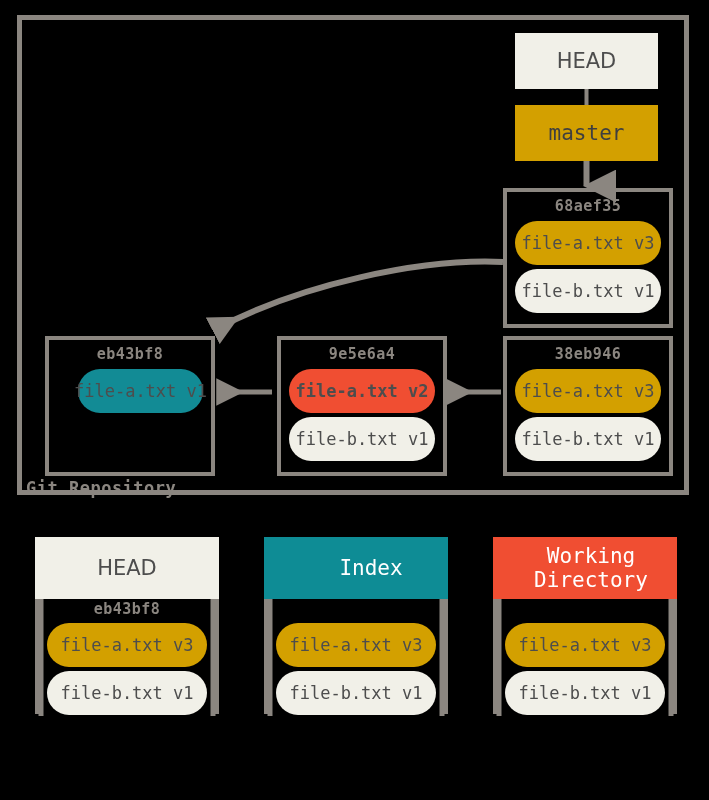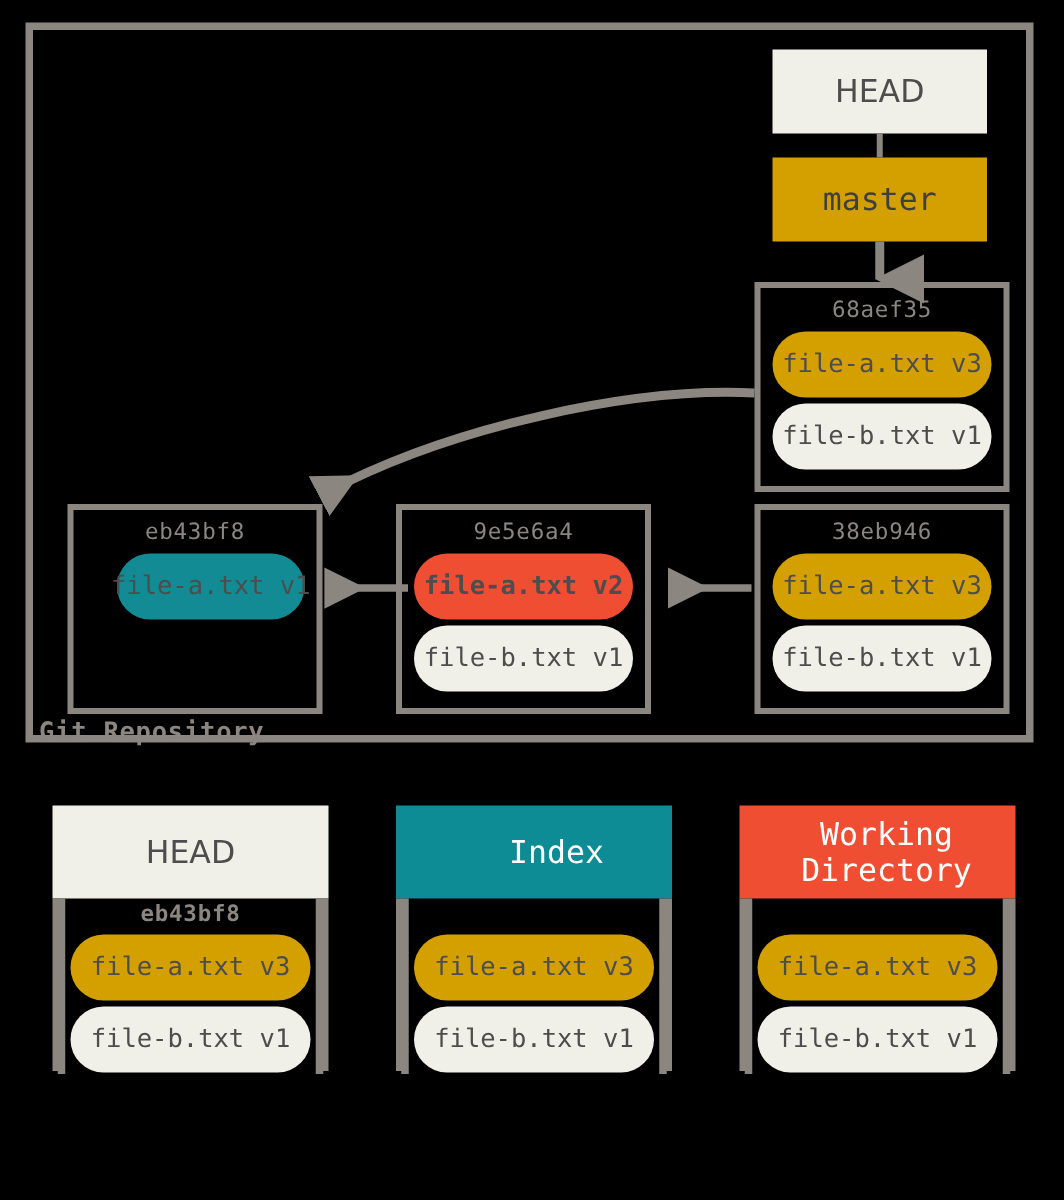--- a/index.html
+++ b/index.html
@@ -66,21 +66,21 @@
     position: absolute;
     box-sizing: border-box;
     border: 4px solid #8b8680;
     background: transparent;
     padding: 4px 8px 8px 8px;
   }
   .commit-hash {
     text-align: center;
     color: #8b8680;
     font-size: 15px;
-    font-weight: normal;
+    font-weight: bold;
     letter-spacing: 0.5px;
     height: 21px;
     line-height: 21px;
     white-space: nowrap;
   }
   .blob {
     height: 44px;
     border-radius: 22px;
     display: flex;
     align-items: center;
@@ -90,21 +90,21 @@
     margin-top: 4px;
     white-space: nowrap;
   }
   .blob.gold   { background: #d3a000; }
   .blob.cream  { background: #f1f0e8; }
   .blob.teal   { background: #128b95; margin-left: 21px; }
   .blob.red    { background: #f04e32; font-weight: bold; }
 
   .commit-68aef35 { left: 503px; top: 188px; width: 170px; height: 140px; }
   .commit-eb43bf8 { left: 45px;  top: 336px; width: 170px; height: 140px; }
-  .commit-9e5e6a4 { left: 264px; top: 336px; width: 170px; height: 140px; }
+  .commit-9e5e6a4 { left: 277px; top: 336px; width: 170px; height: 140px; }
   .commit-38eb946 { left: 503px; top: 336px; width: 170px; height: 140px; }
 
   
   .commit-eb43bf8 .blob { margin-top: 4px; }
 
   
   .area {
     position: absolute;
     box-sizing: border-box;
     width: 184px;

